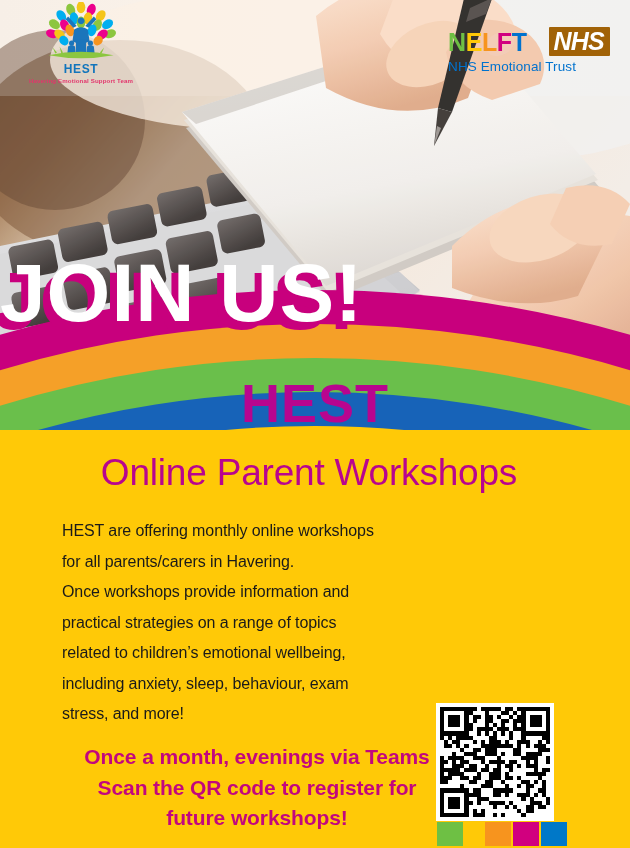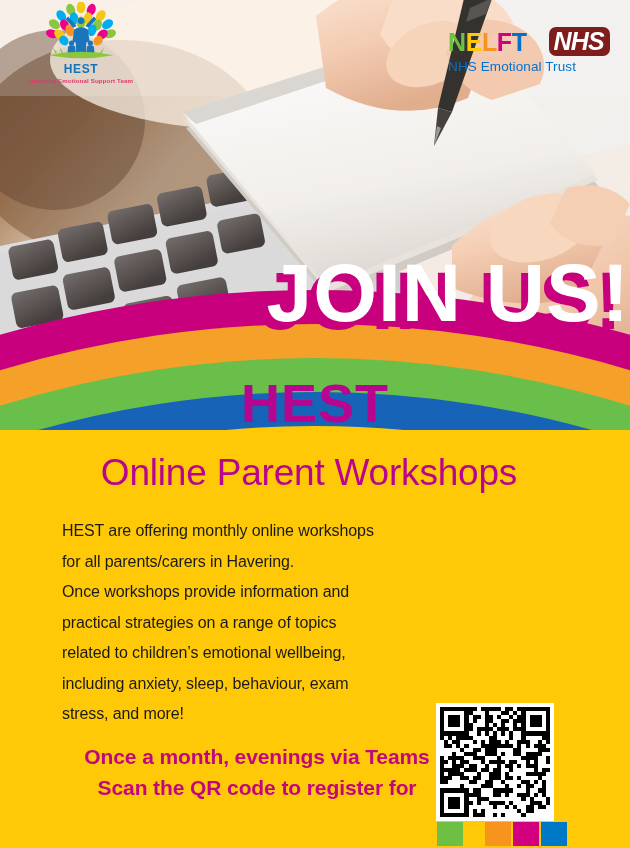--- a/index.html
+++ b/index.html
@@ -62,29 +62,29 @@
   .nelft-row { display: flex; align-items: center; gap: 22px; }
   .nelft-word {
     font-size: 25px;
     font-weight: bold;
     letter-spacing: -0.4px;
     line-height: 26px;
     font-family: "Liberation Sans", sans-serif;
   }
   .nelft-word span { display: inline; }
   .nhs-box {
-    background: #7f1d1d;
+    background: #a16207;
     color: #ffffff;
     font-size: 25px;
     font-weight: bold;
     font-style: italic;
     letter-spacing: -0.8px;
     padding: 1px 6px 2px 5px;
     line-height: 26px;
-    border-radius: 7px;
+    border-radius: 1px;
   }
   .nhs-sub {
     color: #0072CE;
     font-size: 13.5px;
     margin-top: 3px;
     letter-spacing: 0.1px;
   }
 
   
   .rainbow {
@@ -93,21 +93,21 @@
     width: 630px; height: 190px;
     overflow: hidden;
   }
   .rainbow svg { display: block; }
 
   
   .join-us {
     position: absolute;
     left: 0; top: 250px;
     width: 630px;
-    text-align: right;
+    text-align: left;
     font-size: 82px;
     font-weight: bold;
     color: #ffffff;
     letter-spacing: 1px;
     line-height: 86px;
     text-shadow: -7px 8px 0 #C8007D;
     font-family: "Liberation Sans", sans-serif;
   }
 
   .hest-title {
@@ -390,20 +390,21 @@
       <p>Once workshops provide information and</p>
       <p>practical strategies on a range of topics</p>
       <p>related to children’s emotional wellbeing,</p>
       <p>including anxiety, sleep, behaviour, exam</p>
       <p>stress, and more!</p>
     </div>
 
   <div class="cta" id="cta-copy">
       <p>Once a month, evenings via Teams</p>
       <p>Scan the QR code to register for</p>
+      <p>future workshops!</p>
     </div>
 
   <div class="qr-wrap">
     <svg width="118" height="118" viewBox="0 0 29 29" shape-rendering="crispEdges">
       <rect width="29" height="29" fill="#ffffff"></rect>
       <g id="qr-modules" fill="#000000">
           <rect x="1" y="1" width="1" height="1"></rect>
           <rect x="2" y="1" width="1" height="1"></rect>
           <rect x="3" y="1" width="1" height="1"></rect>
           <rect x="4" y="1" width="1" height="1"></rect>

